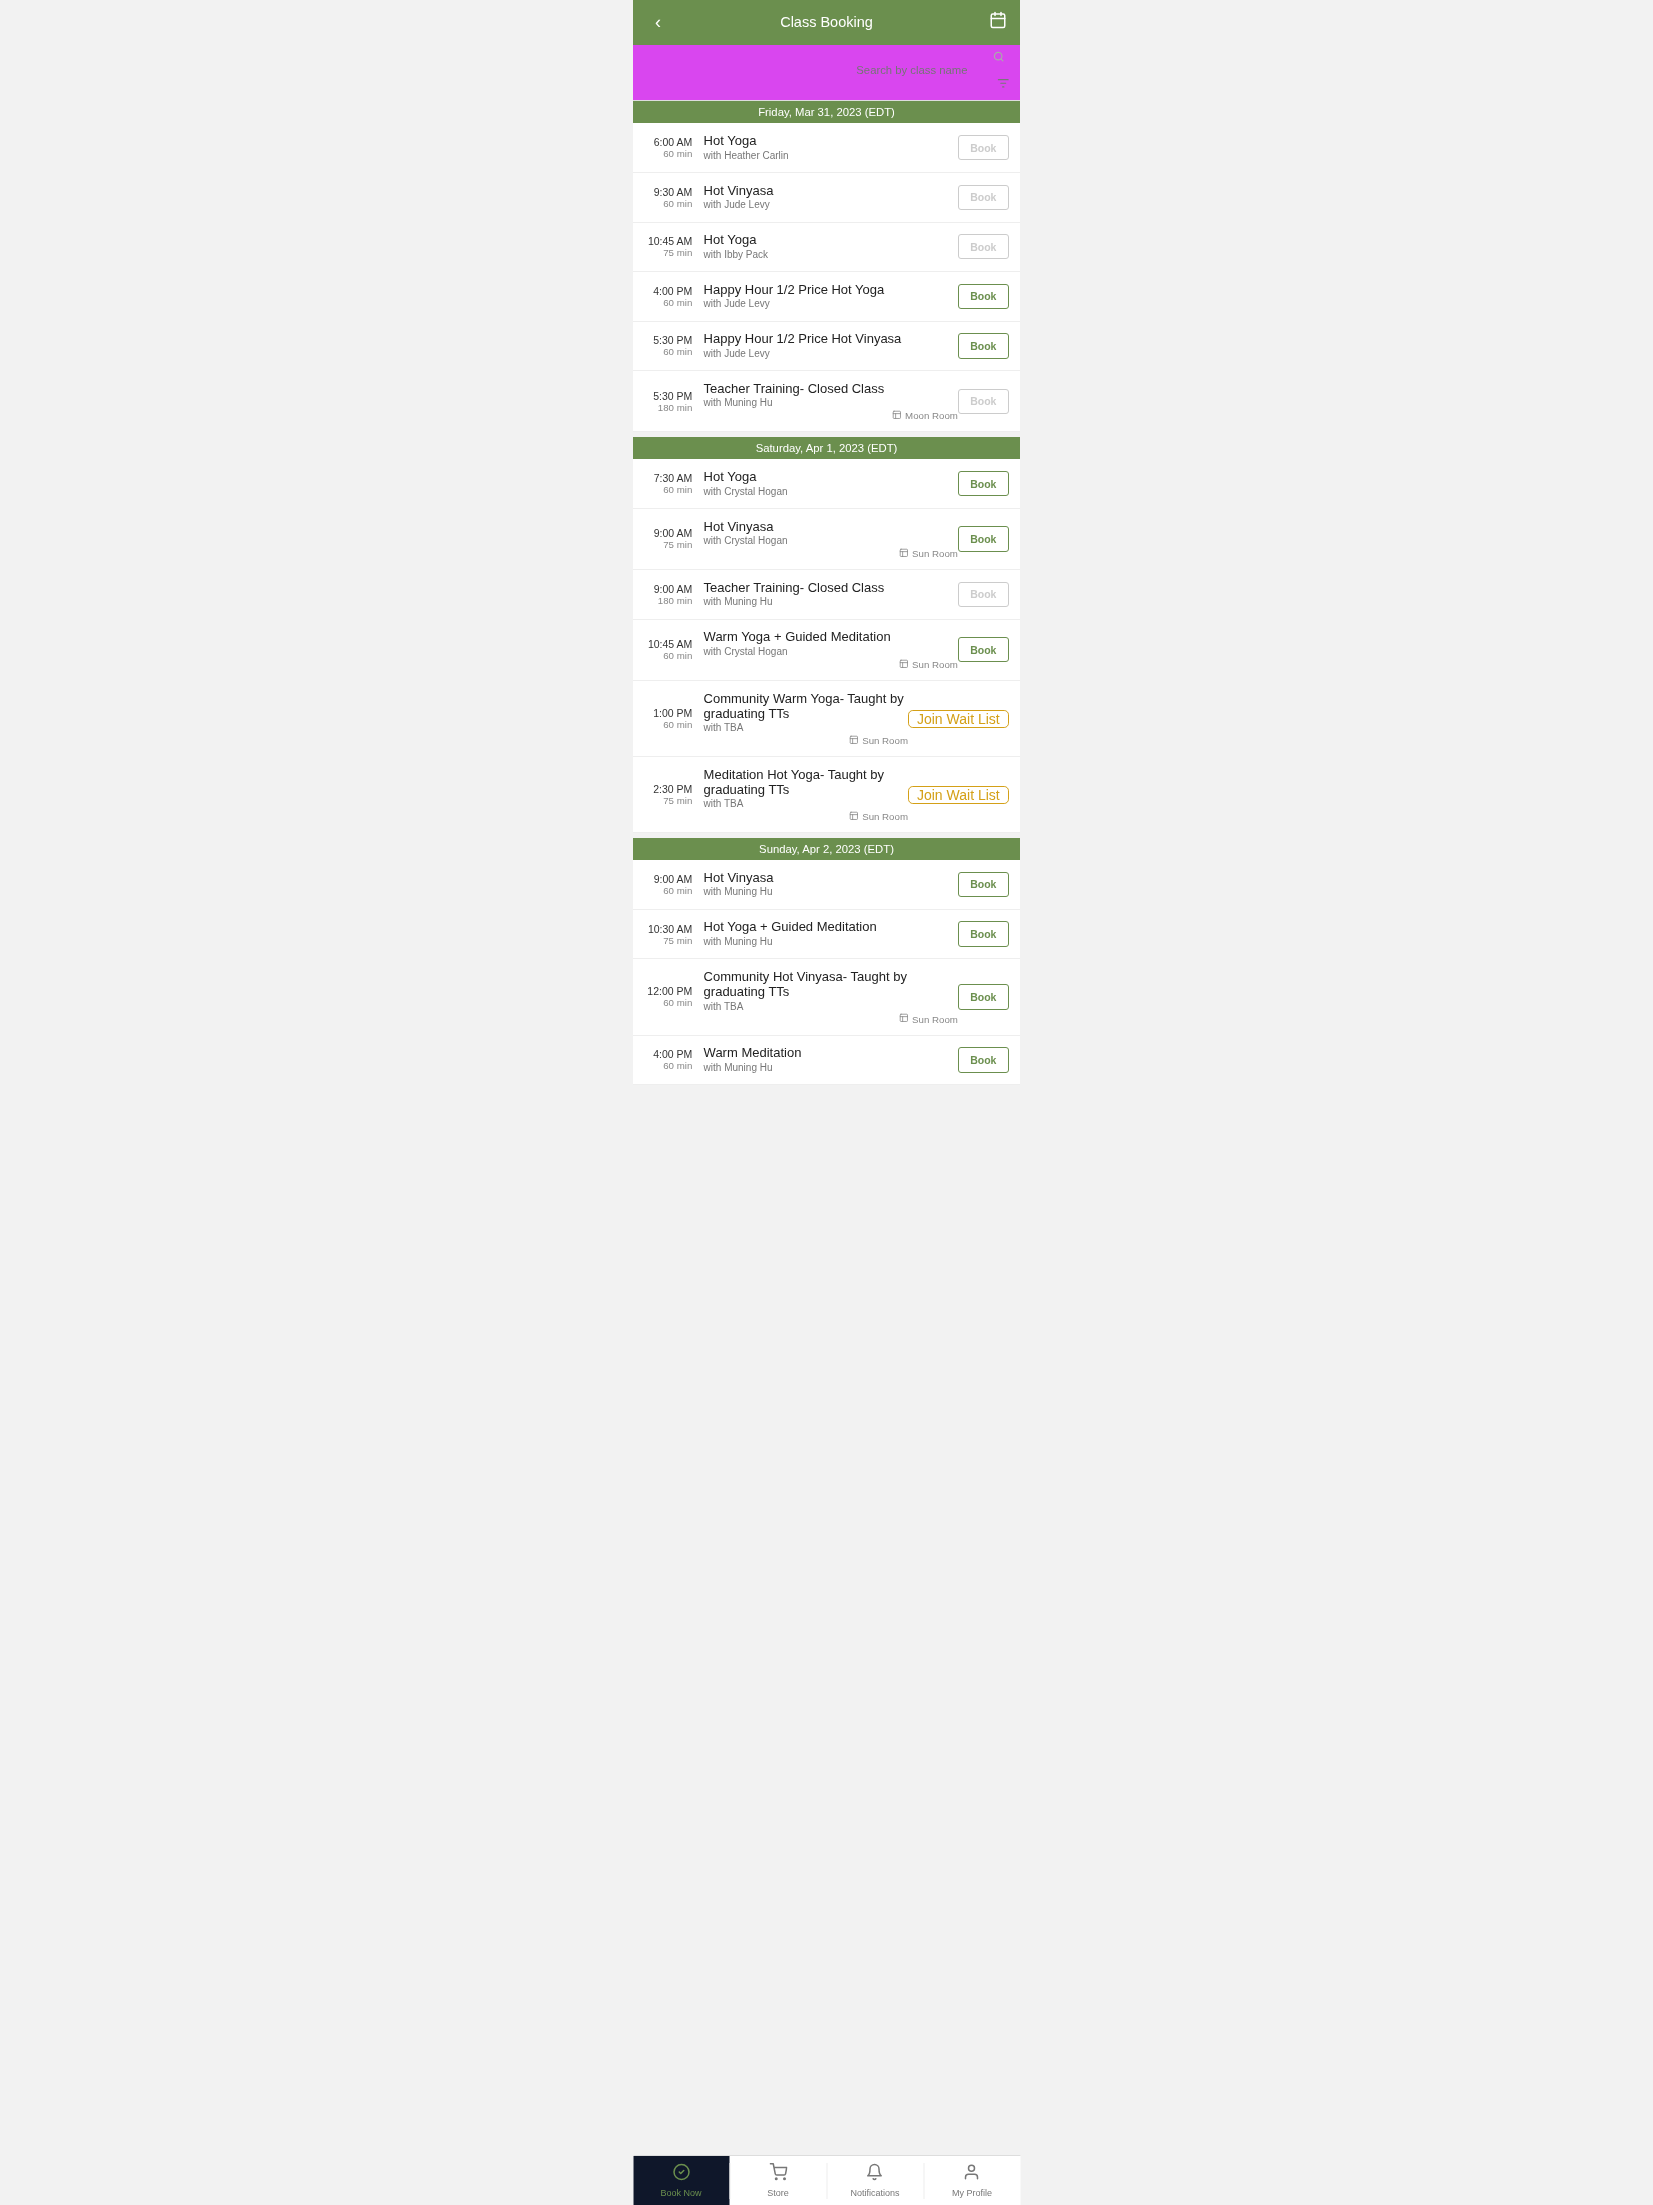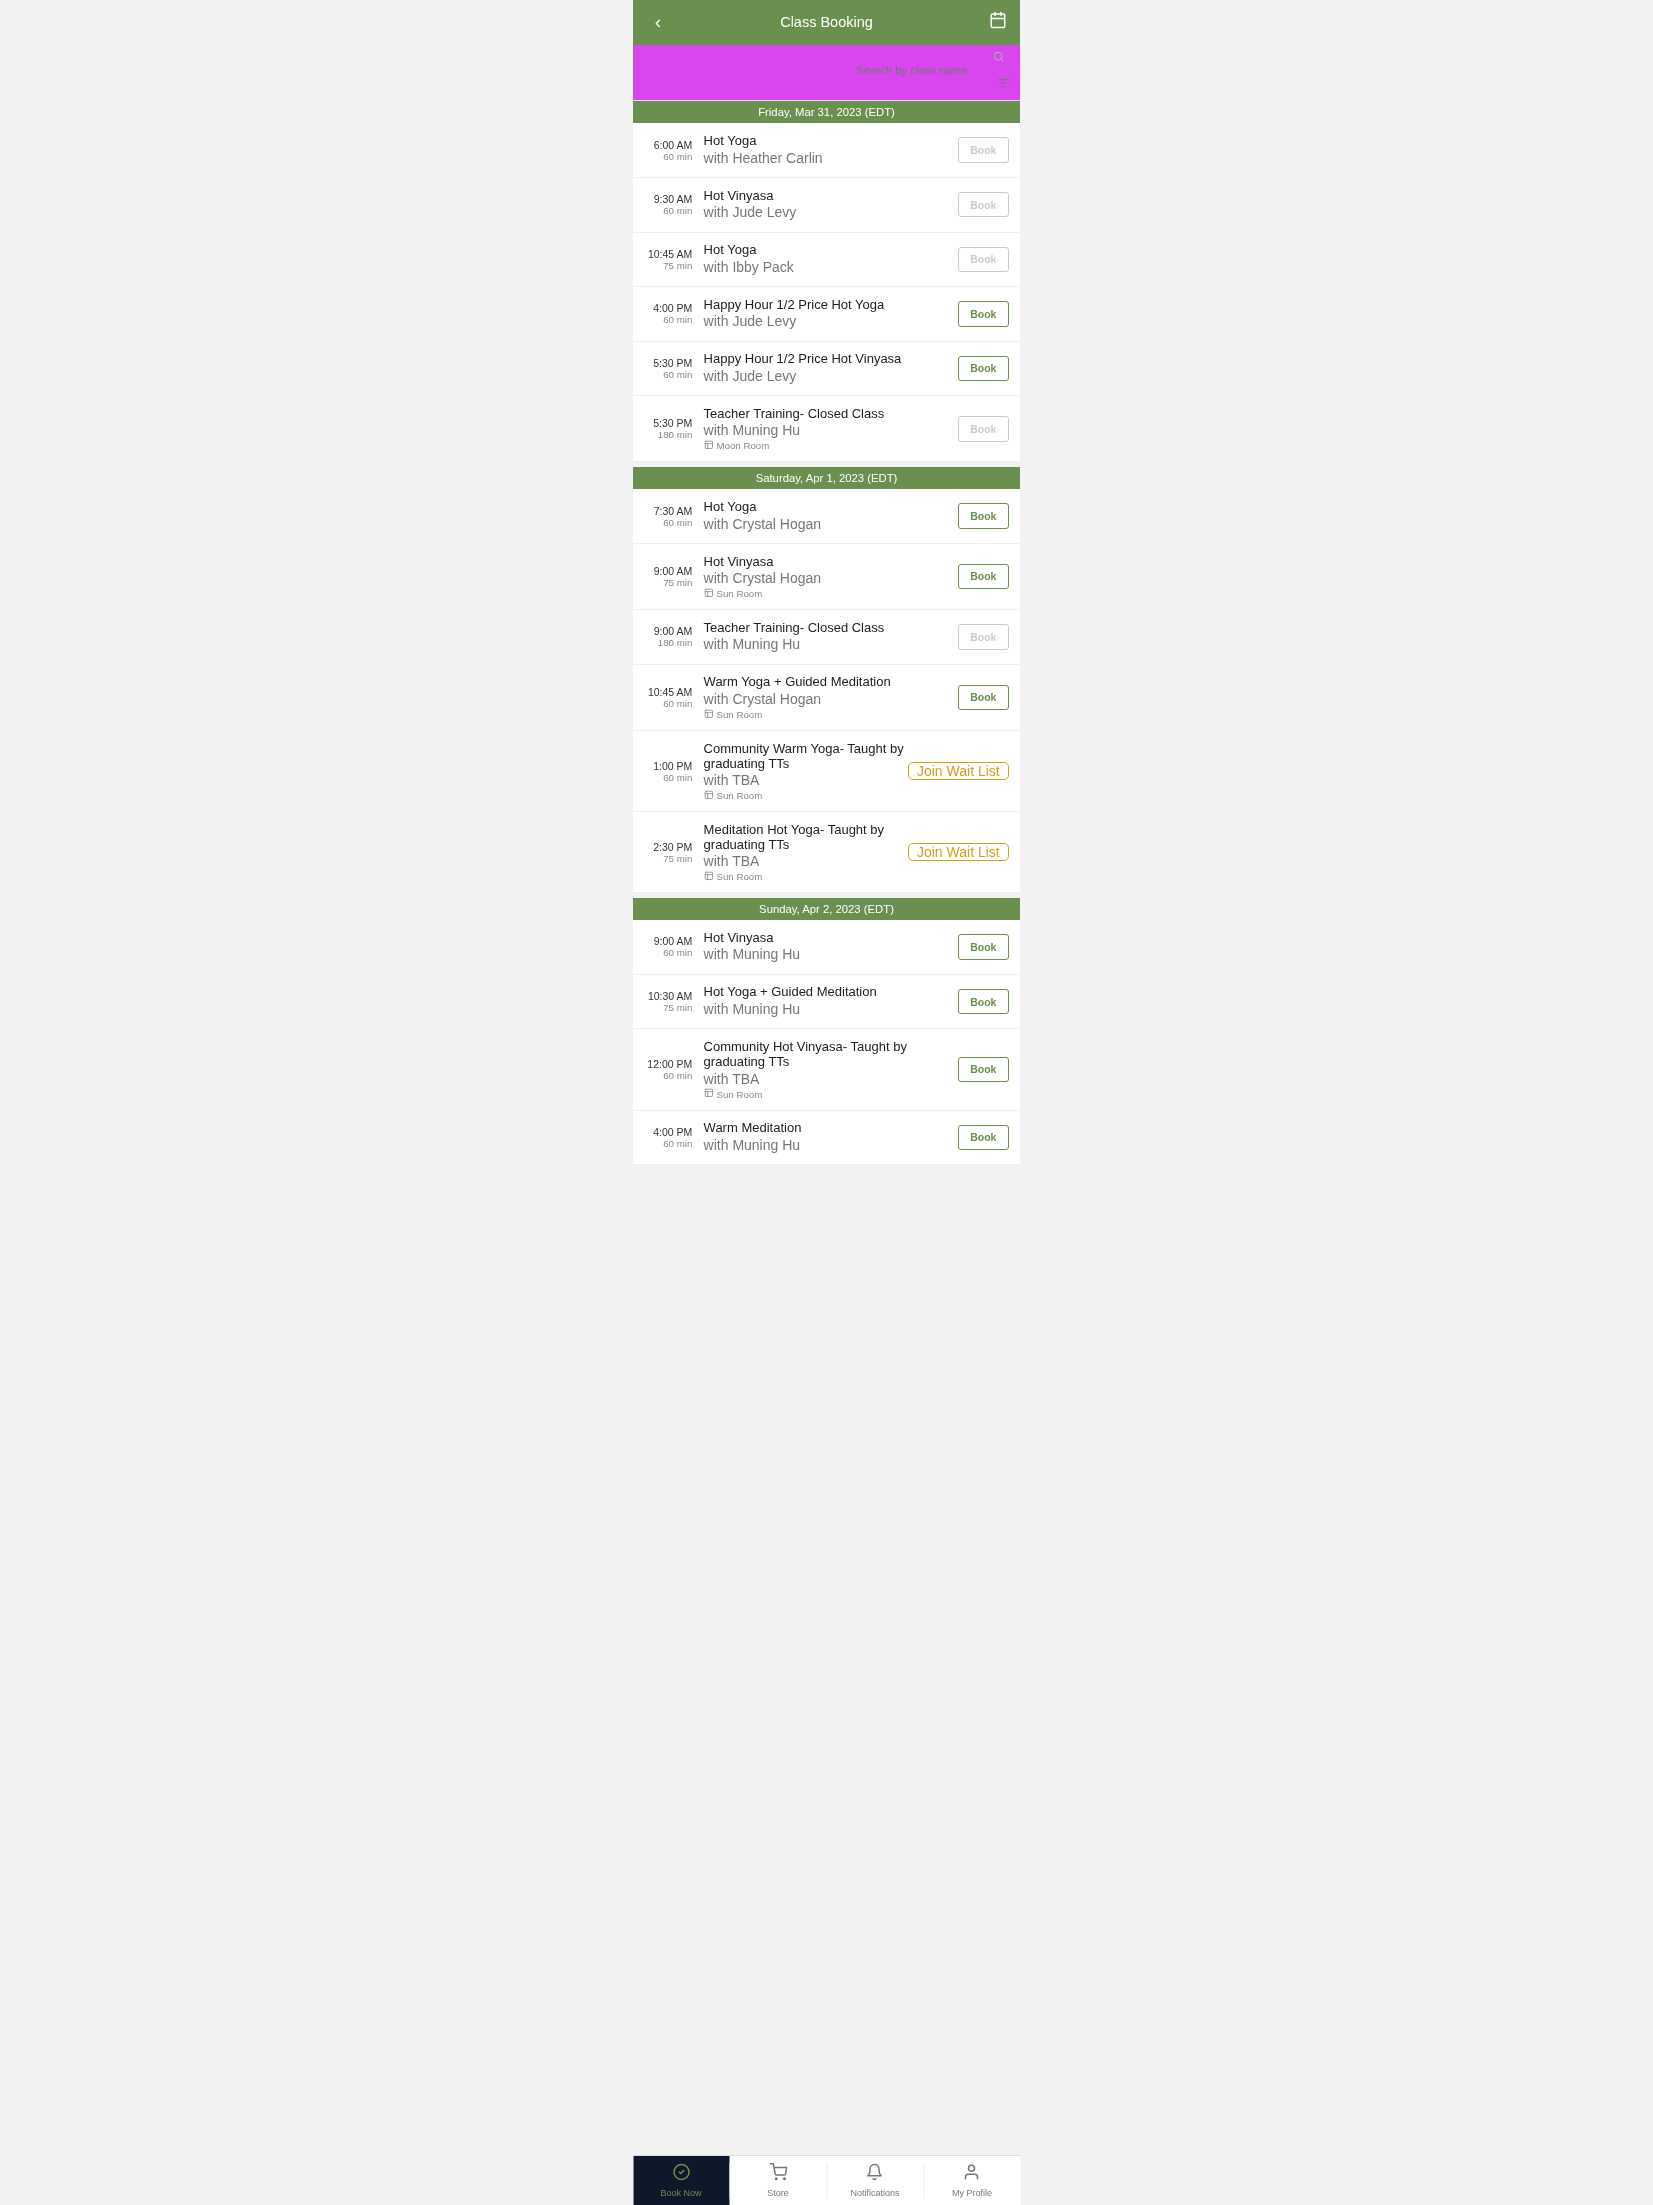--- a/index.html
+++ b/index.html
@@ -115,30 +115,31 @@
     .class-info {
       flex: 1;
     }
     .class-name {
       font-size: 13px;
       font-weight: 500;
       color: #222;
       margin-bottom: 1.6px;
     }
     .class-instructor {
-      font-size: 14px;
+      font-size: 10px;
       color: #777;
       margin-bottom: 1.6px;
     }
     .class-room {
       font-size: 9.7px;
       color: #888;
       display: flex;
       align-items: center;
       gap: 3.2px;
+      justify-content: flex-end;
     }
     .room-icon {
       font-size: 9px;
       color: #888;
     }
     .btn-book {
       border: 1.2px solid #6b8f4e;
       color: #6b8f4e;
       background: #fff;
       border-radius: 3px;

